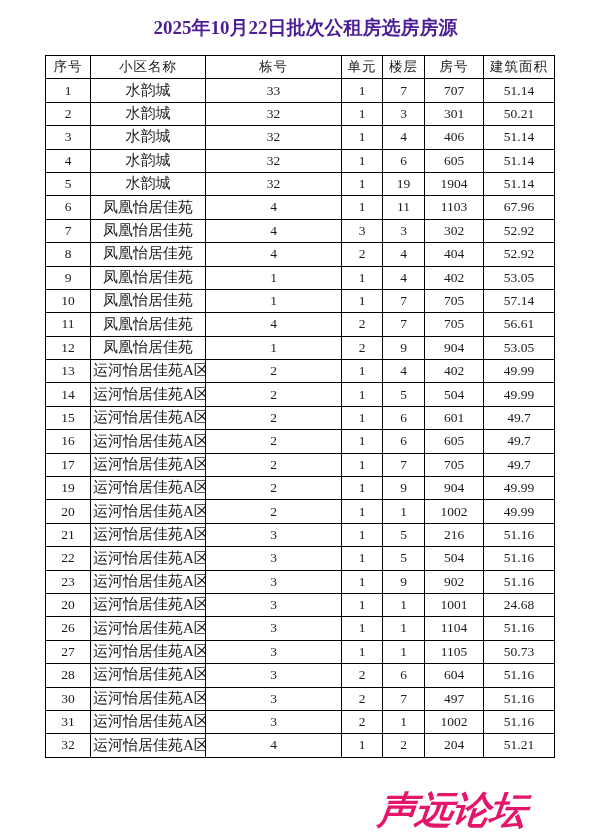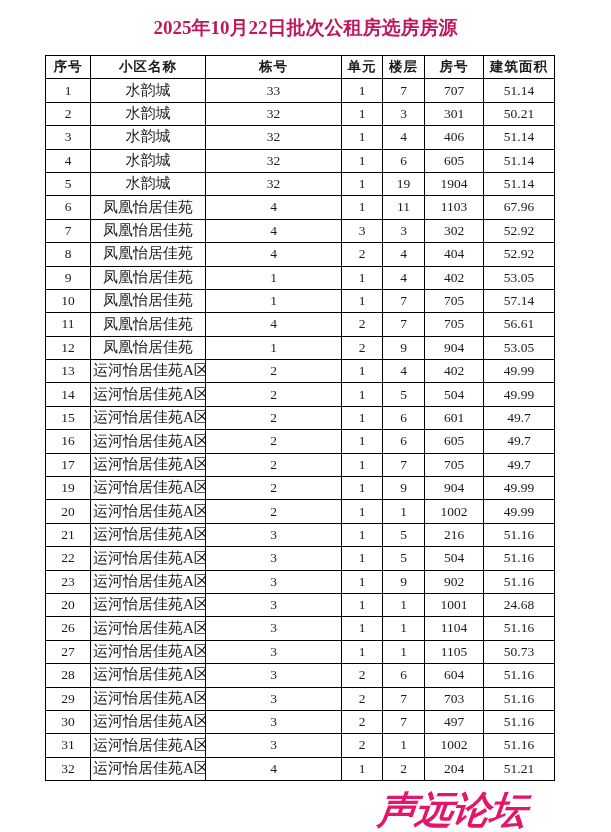--- a/index.html
+++ b/index.html
@@ -21,21 +21,21 @@
   }
   .doc-title {
     position: absolute;
     left: 0;
     top: 16px;
     width: 611px;
     text-align: center;
     font-size: 19px;
     font-weight: bold;
     letter-spacing: 0px;
-    color: #be185d;
+    color: #4c1d95;
     font-family: "Liberation Serif", "DejaVu Serif", serif;
     line-height: 24px;
   }
   .table-wrap {
     position: absolute;
     left: 45px;
     top: 55px;
     width: 509px;
   }
   table.housing {
@@ -59,21 +59,21 @@
     padding: 0 2px;
     text-align: center;
     vertical-align: middle;
     font-size: 13.5px;
     color: #1a1a1a;
     line-height: 1.05;
     overflow: hidden;
     white-space: nowrap;
   }
   table.housing th {
-    font-weight: bold;
+    font-weight: normal;
     font-size: 13.5px;
     letter-spacing: 1px;
   }
   table.housing td.cell-estate {
     letter-spacing: 0px;
     font-size: 15px;
   }
   table.housing td.cell-seq,
   table.housing td.cell-unit,
   table.housing td.cell-floor,
@@ -360,29 +360,20 @@
           <tr>
             <td class="cell-seq">28</td>
             <td class="cell-estate">运河怡居佳苑A区</td>
             <td class="cell-building">3</td>
             <td class="cell-unit">2</td>
             <td class="cell-floor">6</td>
             <td class="cell-room">604</td>
             <td class="cell-area">51.16</td>
           </tr>
           <tr>
-            <td class="cell-seq">29</td>
-            <td class="cell-estate">运河怡居佳苑A区</td>
-            <td class="cell-building">3</td>
-            <td class="cell-unit">2</td>
-            <td class="cell-floor">7</td>
-            <td class="cell-room">703</td>
-            <td class="cell-area">51.16</td>
-          </tr>
-          <tr>
             <td class="cell-seq">30</td>
             <td class="cell-estate">运河怡居佳苑A区</td>
             <td class="cell-building">3</td>
             <td class="cell-unit">2</td>
             <td class="cell-floor">7</td>
             <td class="cell-room">497</td>
             <td class="cell-area">51.16</td>
           </tr>
           <tr>
             <td class="cell-seq">31</td>

